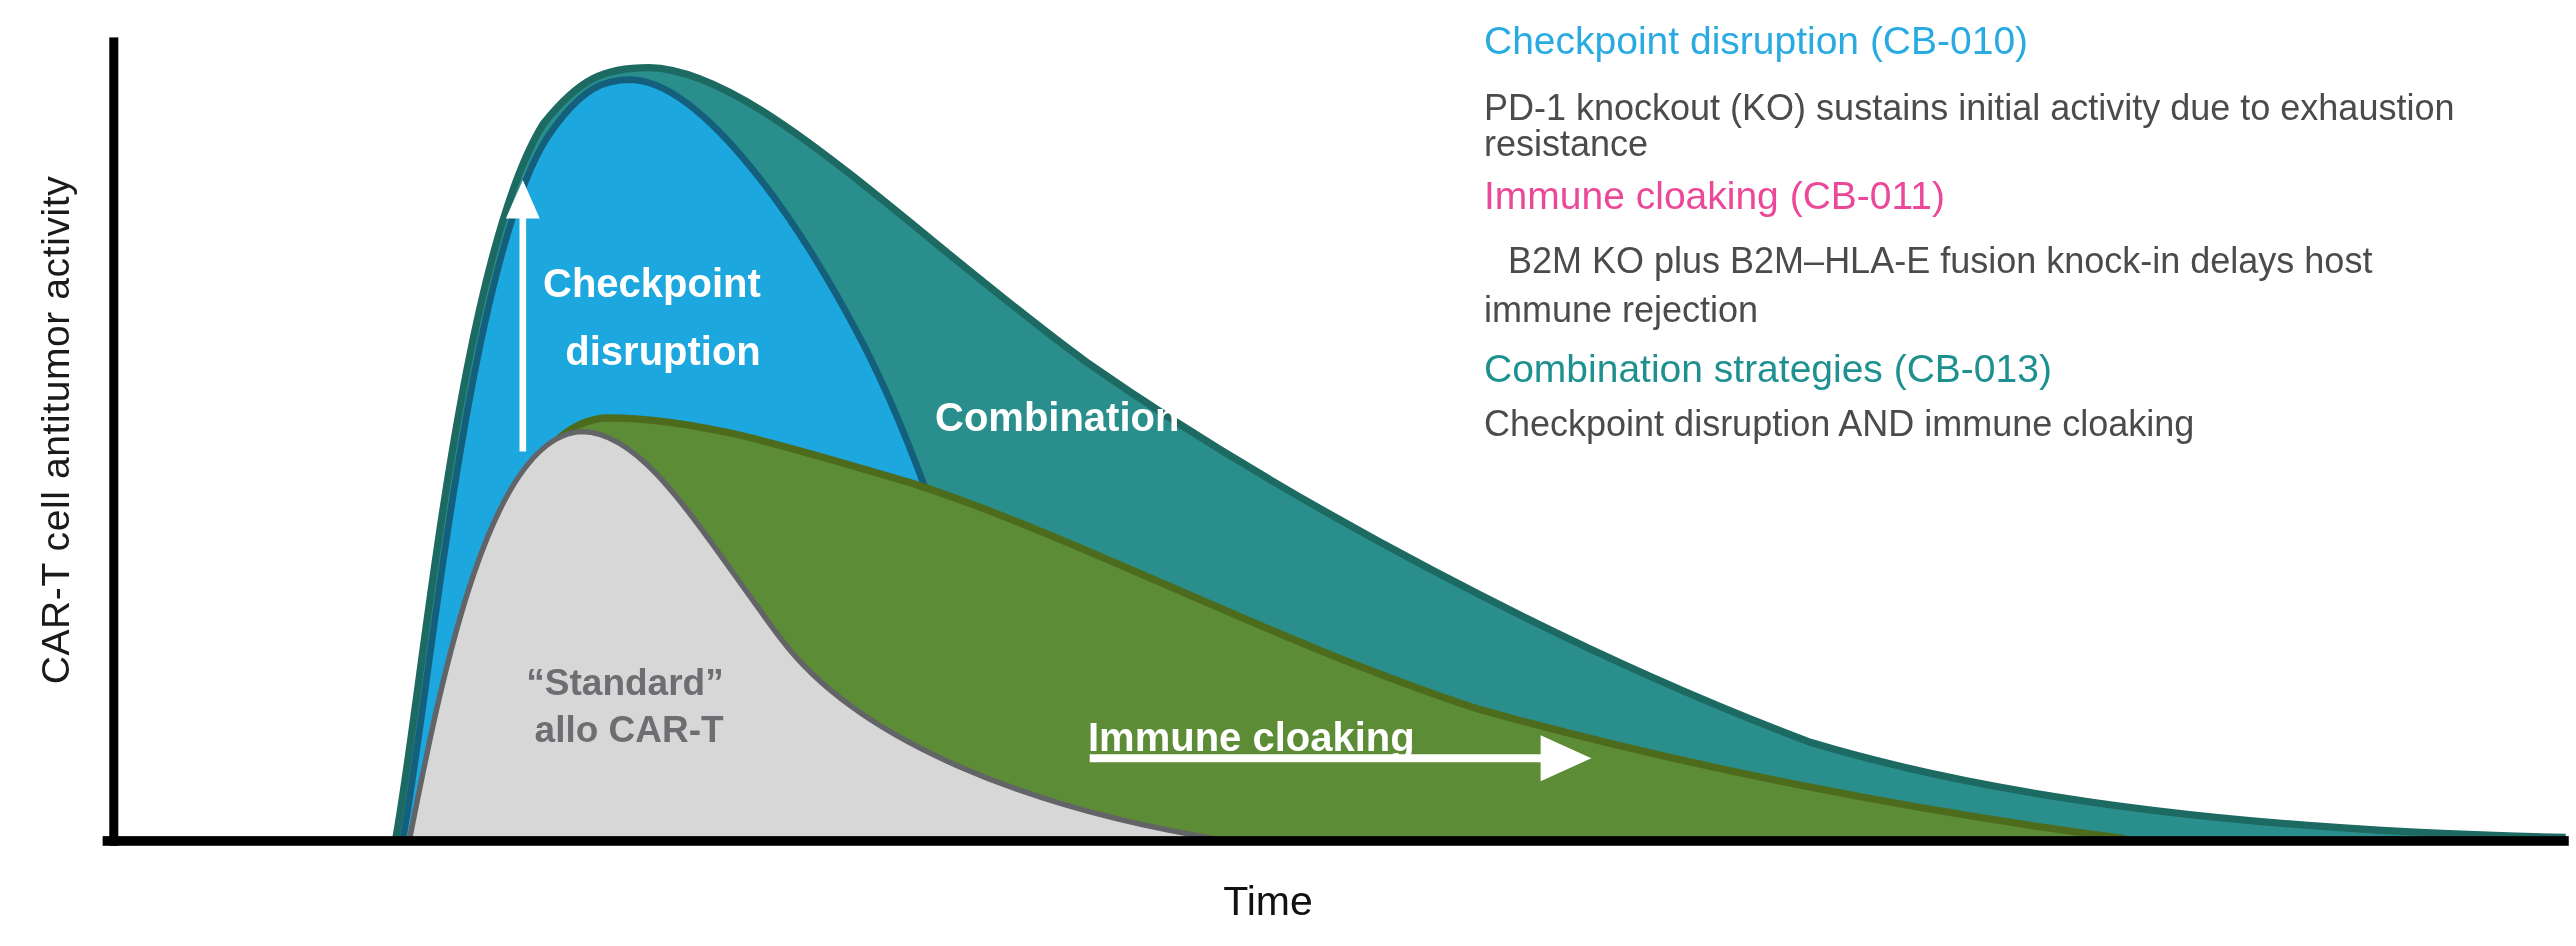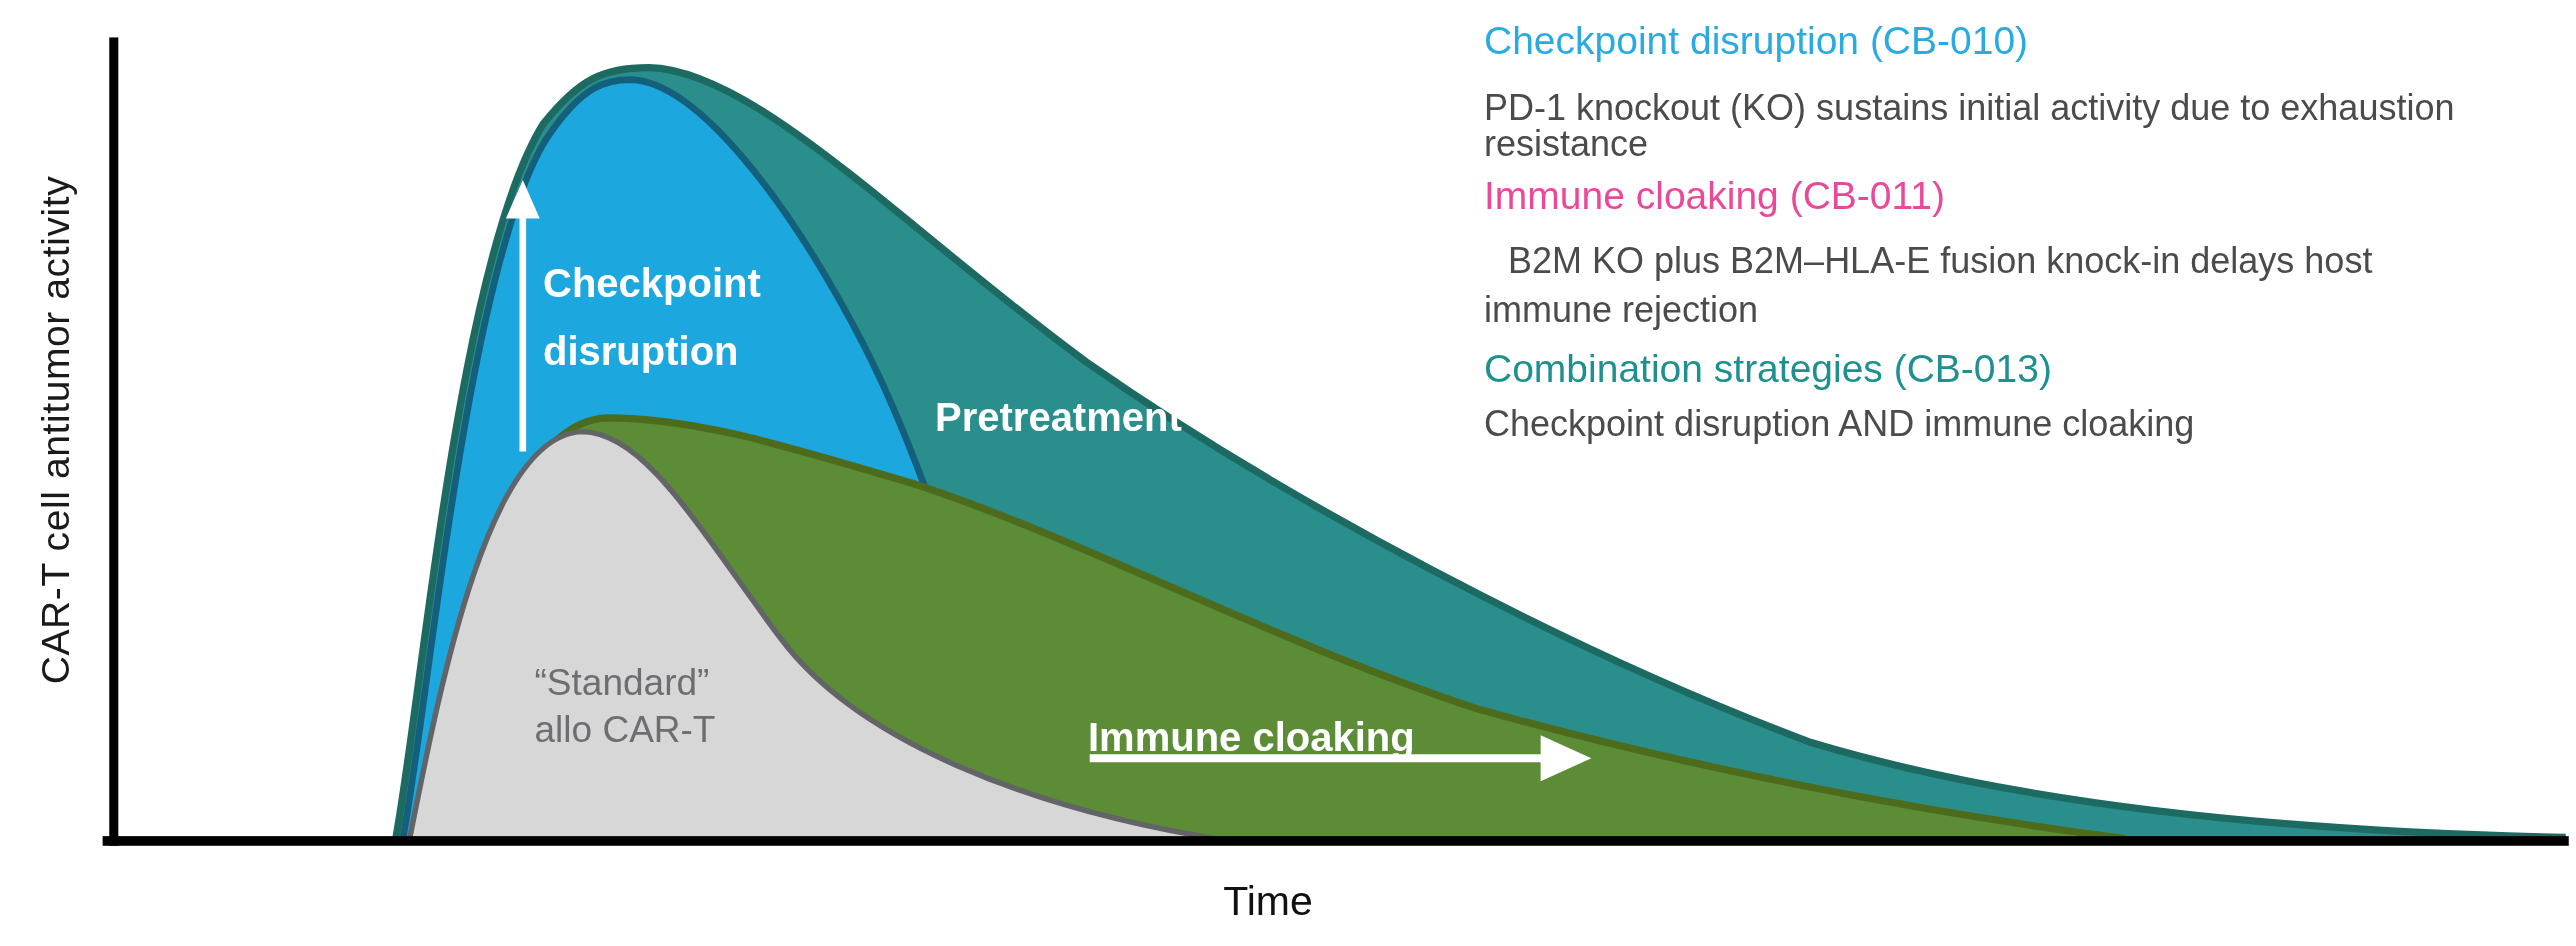--- a/index.html
+++ b/index.html
@@ -9,24 +9,24 @@
   }
   .curves-svg{position:absolute;left:0;top:0;width:2576px;height:946px;}
   .lbl{position:absolute;white-space:pre;}
   .ylabel{
     left:56px;top:430px;transform:translate(-50%,-50%) rotate(-90deg);
     font-size:39px;color:#1a1a1a;letter-spacing:0.6px;
   }
   .xlabel{left:1268px;top:878px;transform:translateX(-50%);font-size:41px;color:#111111;text-align:center;}
   .pretreat{left:132px;top:727px;font-size:31px;line-height:45px;color:#565659;}
   .standard{
-    left:625px;top:659px;transform:translateX(-50%);text-align:left;
-    font-size:37px;line-height:47px;font-weight:400;color:#6d6e71;
+    left:625px;top:659px;transform:translateX(-50%);text-align:right;
+    font-size:37px;line-height:47px;font-weight:700;color:#6d6e71;
   }
-  .chk{left:543px;top:249px;font-size:40px;line-height:68px;font-weight:700;color:#ffffff;}
+  .chk{left:543px;top:249px;font-size:40px;line-height:68px;font-weight:700;color:#ffffff;text-align:right;}
   .comb{left:935px;top:395px;font-size:40px;font-weight:700;color:#ffffff;}
   .immune{left:1088px;top:715px;font-size:40px;font-weight:700;color:#ffffff;}
   .legend{position:absolute;left:1484px;top:0;width:1087px;}
   .legend .line{position:absolute;left:0;white-space:pre;}
   .lg-h{font-size:39px;line-height:39px;font-weight:400;}
   .lg-b{font-size:36px;line-height:36px;color:#4b4b4d;}
   .lg-h1{top:20.5px;color:#29abe2;}
   .lg-b1{top:90px;}
   .lg-b2{top:126px;}
   .lg-h2{top:176px;color:#ec4899;}
@@ -70,21 +70,21 @@
   <div class="lbl ylabel">CAR-T cell antitumor activity</div>
   <div class="lbl xlabel">Time</div>
 
 
   <div class="lbl standard"><span>“Standard”</span>
 <span>allo CAR-T</span></div>
 
   <div class="lbl chk"><span>Checkpoint</span>
 <span>disruption</span></div>
 
-  <div class="lbl comb">Pretreatment</div>
+  <div class="lbl comb">Combination</div>
 
   <div class="lbl immune">Immune cloaking</div>
 
   <div class="legend">
     <div class="line lg-h lg-h1">Checkpoint disruption (CB-010)</div>
     <div class="line lg-b lg-b1">PD-1 knockout (KO) sustains initial activity due to exhaustion</div>
     <div class="line lg-b lg-b2">resistance</div>
     <div class="line lg-h lg-h2">Immune cloaking (CB-011)</div>
     <div class="line lg-b lg-b3">B2M KO plus B2M–HLA-E fusion knock-in delays host</div>
     <div class="line lg-b lg-b4">immune rejection</div>

